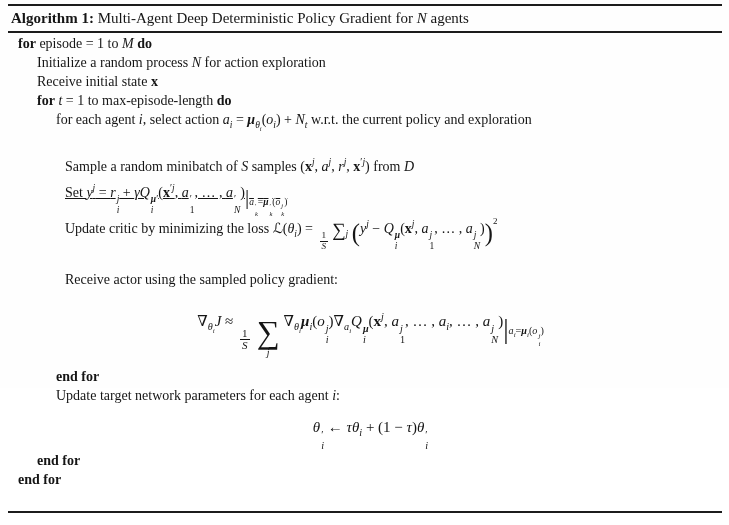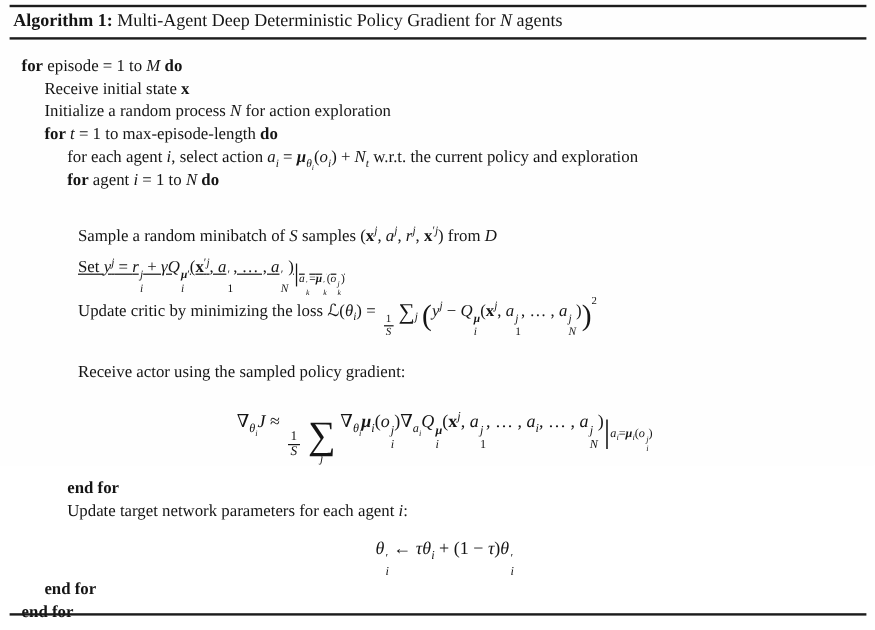--- a/index.html
+++ b/index.html
@@ -8,21 +8,21 @@
   .page { position:relative; width:729px; height:388px; background:#fefefe; }
 
   .rule { position:absolute; left:8px; width:714px; background:#1c1c1c; }
   .rule.top { top:4px; height:2px; }
   .rule.mid { top:31px; height:2px; }
   .rule.bottom { top:511px; height:2px; }
 
   .title { position:absolute; top:10px; left:11px; font-size:15px; white-space:nowrap; }
   .title b { font-weight:700; }
 
-  .algo-body { position:absolute; top:46px; left:12px; width:717px; }
+  .algo-body { position:absolute; top:34px; left:12px; width:717px; }
   .line { font-size:14px; line-height:19px; white-space:nowrap; }
   .ind1 { padding-left:6px; }
   .ind2 { padding-left:25px; }
   .ind3 { padding-left:44px; }
   .ind4 { padding-left:53px;margin-top:28px; }
 
   .ln-set    { margin-top:4px;  line-height:26px; height:28px;text-decoration:underline; }
   .ln-critic { margin-top:6px;  line-height:28px; height:28px; }
   .disp { text-align:center; white-space:nowrap; font-size:15px; }
   .disp-grad   { margin-top:10px; height:48px; line-height:44px; }
@@ -63,25 +63,24 @@
   <div class="rule top"></div>
 
   <div class="title">
     <b>Algorithm 1:</b><span> Multi-Agent Deep Deterministic Policy Gradient for <i>N</i> agents</span>
   </div>
 
   <div class="rule mid"></div>
 
   <div class="algo-body">
     <div class="line ind1"><b>for</b> episode = 1 to <i>M</i> <b>do</b></div>
+    <div class="line ind2">Initialize a random process <i class="scr">N</i> for action exploration</div>
     <div class="line ind2">Receive initial state <b>x</b></div>
-    <div class="line ind2">Initialize a random process <i class="scr">N</i> for action exploration</div>
     <div class="line ind2"><b>for</b> <i>t</i> = 1 to max-episode-length <b>do</b></div>
     <div class="line ind3">for each agent <i>i</i>, select action <i>a<sub>i</sub></i> = <i class="bmu">μ</i><sub><i>θ<sub>i</sub></i></sub>(<i>o<sub>i</sub></i>) + <i class="scr">N</i><sub><i>t</i></sub> w.r.t. the current policy and exploration</div>
-    <div class="line ind3"><b>for</b> agent <i>i</i> = 1 to <i>N</i> <b>do</b></div>
     <div class="line ind4">Sample a random minibatch of <i>S</i> samples (<b>x</b><sup><i>j</i></sup>, <i>a</i><sup><i>j</i></sup>, <i>r</i><sup><i>j</i></sup>, <b>x</b><sup>′<i>j</i></sup>) from <i class="scr">D</i></div>
     <div class="line ind4 ln-set">Set <i>y</i><sup><i>j</i></sup> = <i>r</i><span class="ss">
           <span><i>j</i></span>
           <span><i>i</i></span>
         </span> + <i>γQ</i><span class="ss">
           <span><i class="bmu">μ</i>′</span>
           <span><i>i</i></span>
         </span>(<b>x</b><sup>′<i>j</i></sup>, <i>a</i><span class="ss">
           <span>′</span>
           <span>1</span>

